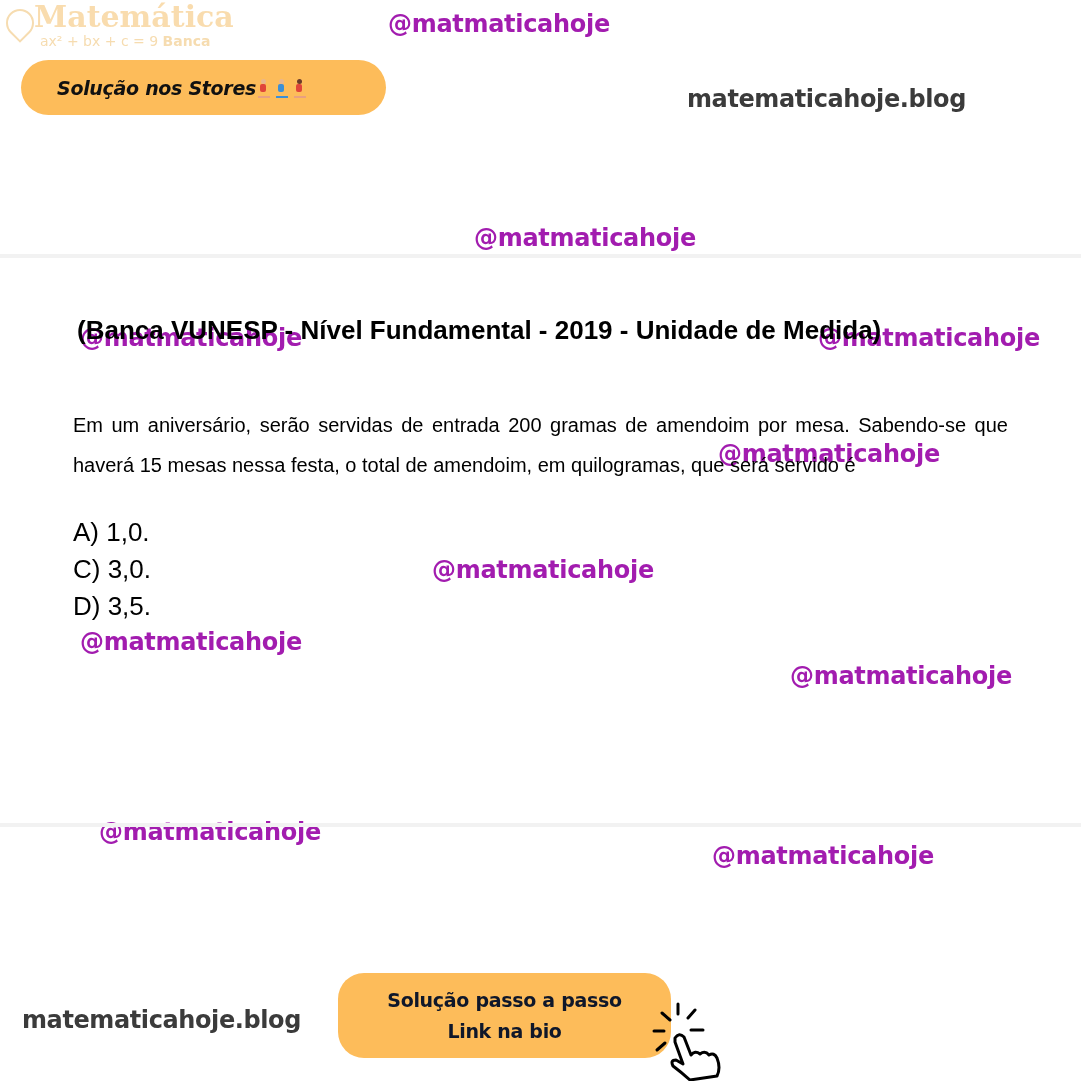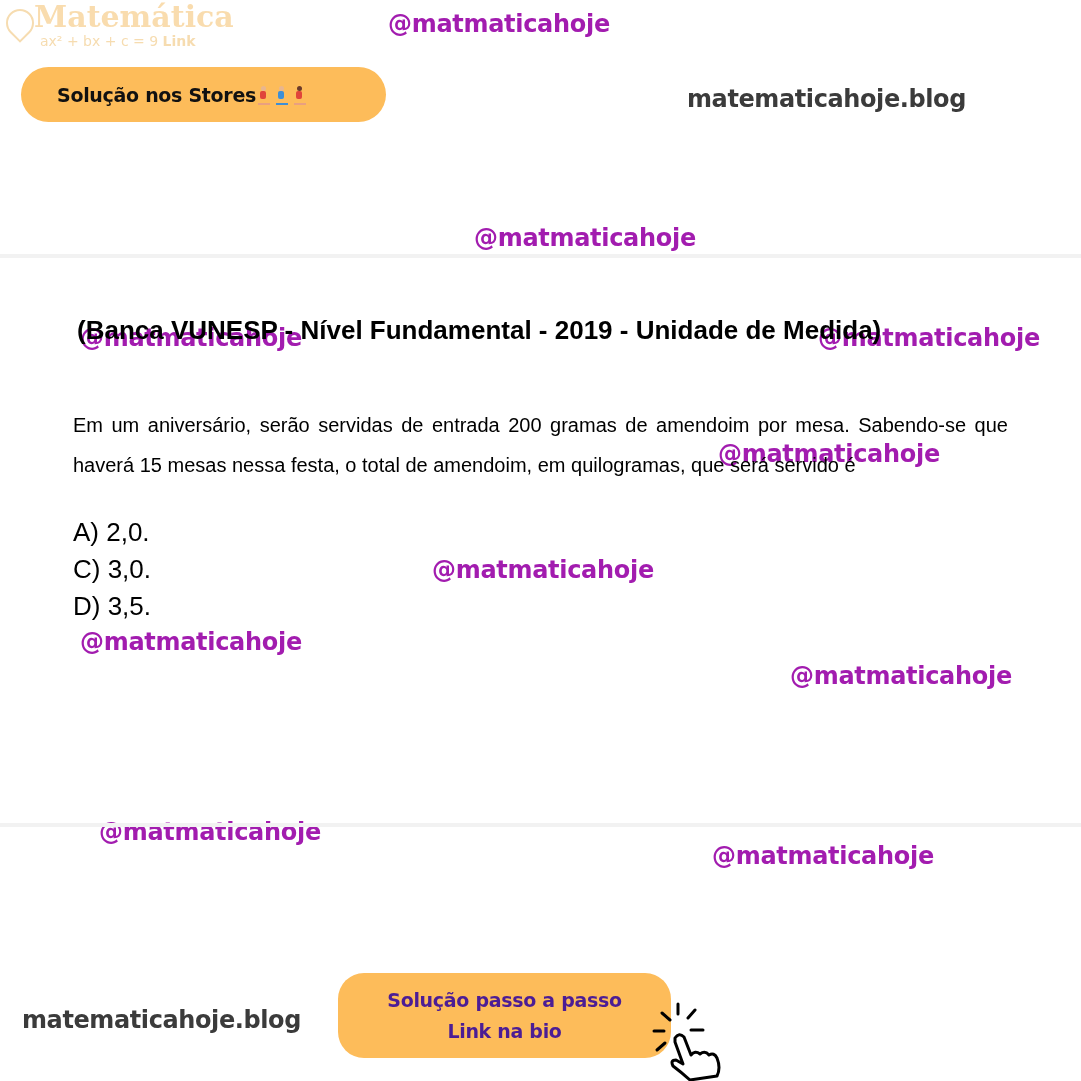--- a/index.html
+++ b/index.html
@@ -20,24 +20,24 @@
       position: absolute; left: 32px; top: -4px;
       font-family: "DejaVu Serif", serif; font-weight: bold; font-size: 30px;
       color: #f9dcae; letter-spacing: 0px;
     }
     .logo-sub {
       position: absolute; left: 38px; top: 30px;
       font-family: "DejaVu Sans", sans-serif; font-size: 14px; color: #f6dcb0;
     }
     .logo-sub b { font-weight: bold; }
     .pill-top {
-      position: absolute; left: 21px; top: 67px; width: 365px; height: 55px;
+      position: absolute; left: 21px; top: 60px; width: 365px; height: 55px;
       background: #fdbc5a; border-radius: 28px;
       display: flex; align-items: center; justify-content: flex-start;
-      box-sizing: border-box; padding-left: 36px;
+      box-sizing: border-box; padding-left: 36px; font-style: italic;
     }
     .pill-top-label {
       font-family: "DejaVu Sans", sans-serif; font-weight: bold;
       font-size: 19px; color: #111; letter-spacing: -0.3px;
     }
     .runners { display: inline-flex; gap: 6px; margin-left: 2px; }
     .runner { width: 12px; height: 18px; position: relative; }
     .runner .head { position:absolute; left:3px; top:0; width:5px; height:5px; border-radius:50%; background:#e9b68e; }
     .runner .body { position:absolute; left:2px; top:5px; width:6px; height:8px; border-radius:2px; }
     .runner .legs { position:absolute; left:0; top:13px; width:12px; height:4px; border-bottom:2px solid #e9a080; }
@@ -73,33 +73,33 @@
       font-family: "DejaVu Sans", sans-serif; font-weight: bold;
       font-size: 24px; color: #3b3b3b; letter-spacing: -0.4px;
     }
     .pill-bottom {
       position: absolute; left: 338px; top: 973px; width: 333px; height: 85px;
       background: #fdbc5a; border-radius: 26px;
       display: flex; flex-direction: column; align-items: center; justify-content: center;
     }
     .pill-bottom span {
       font-family: "DejaVu Sans", sans-serif; font-weight: bold;
-      font-size: 19px; color: #4c1d95; line-height: 31px; letter-spacing: -0.3px;
+      font-size: 19px; color: #0f172a; line-height: 31px; letter-spacing: -0.3px;
     }
     .hand { position: absolute; left: 645px; top: 1000px; width: 85px; height: 81px; }
   </style>
 </head>
 <body>
 
 <div class="logo">
   <div class="logo-pin"></div>
   <div class="logo-title">Matemática</div>
   <div class="logo-sub">
     <span>ax² + bx + c = 9</span>
-    <b>Link</b>
+    <b>Banca</b>
   </div>
 </div>
 
 <div class="watermark" style="left:388px;top:10px;">@matmaticahoje</div>
 <div class="watermark" style="left:474px;top:224px;">@matmaticahoje</div>
 <div class="watermark" style="left:80px;top:324px;">@matmaticahoje</div>
 <div class="watermark" style="left:818px;top:324px;">@matmaticahoje</div>
 <div class="watermark" style="left:718px;top:440px;">@matmaticahoje</div>
 <div class="watermark" style="left:432px;top:556px;">@matmaticahoje</div>
 <div class="watermark" style="left:80px;top:628px;">@matmaticahoje</div>
@@ -130,21 +130,21 @@
 
 <div class="blog-top">matematicahoje.blog</div>
 
 <div class="divider" style="top:254px;"></div>
 <div class="divider" style="top:823px;"></div>
 
 <div class="content">
   <p class="q-header">(Banca VUNESP - Nível Fundamental - 2019 - Unidade de Medida)</p>
   <p class="q-body">Em um aniversário, serão servidas de entrada 200 gramas de amendoim por mesa. Sabendo-se que haverá 15 mesas nessa festa, o total de amendoim, em quilogramas, que será servido é</p>
   <div class="options">
-    <div class="option">A) 2,0.</div>
+    <div class="option">A) 1,0.</div>
     <div class="option">C) 3,0.</div>
     <div class="option">D) 3,5.</div>
   </div>
 </div>
 
 <div class="blog-bottom">matematicahoje.blog</div>
 
 <div class="pill-bottom">
   <span>Solução passo a passo</span>
   <span>Link na bio</span>

